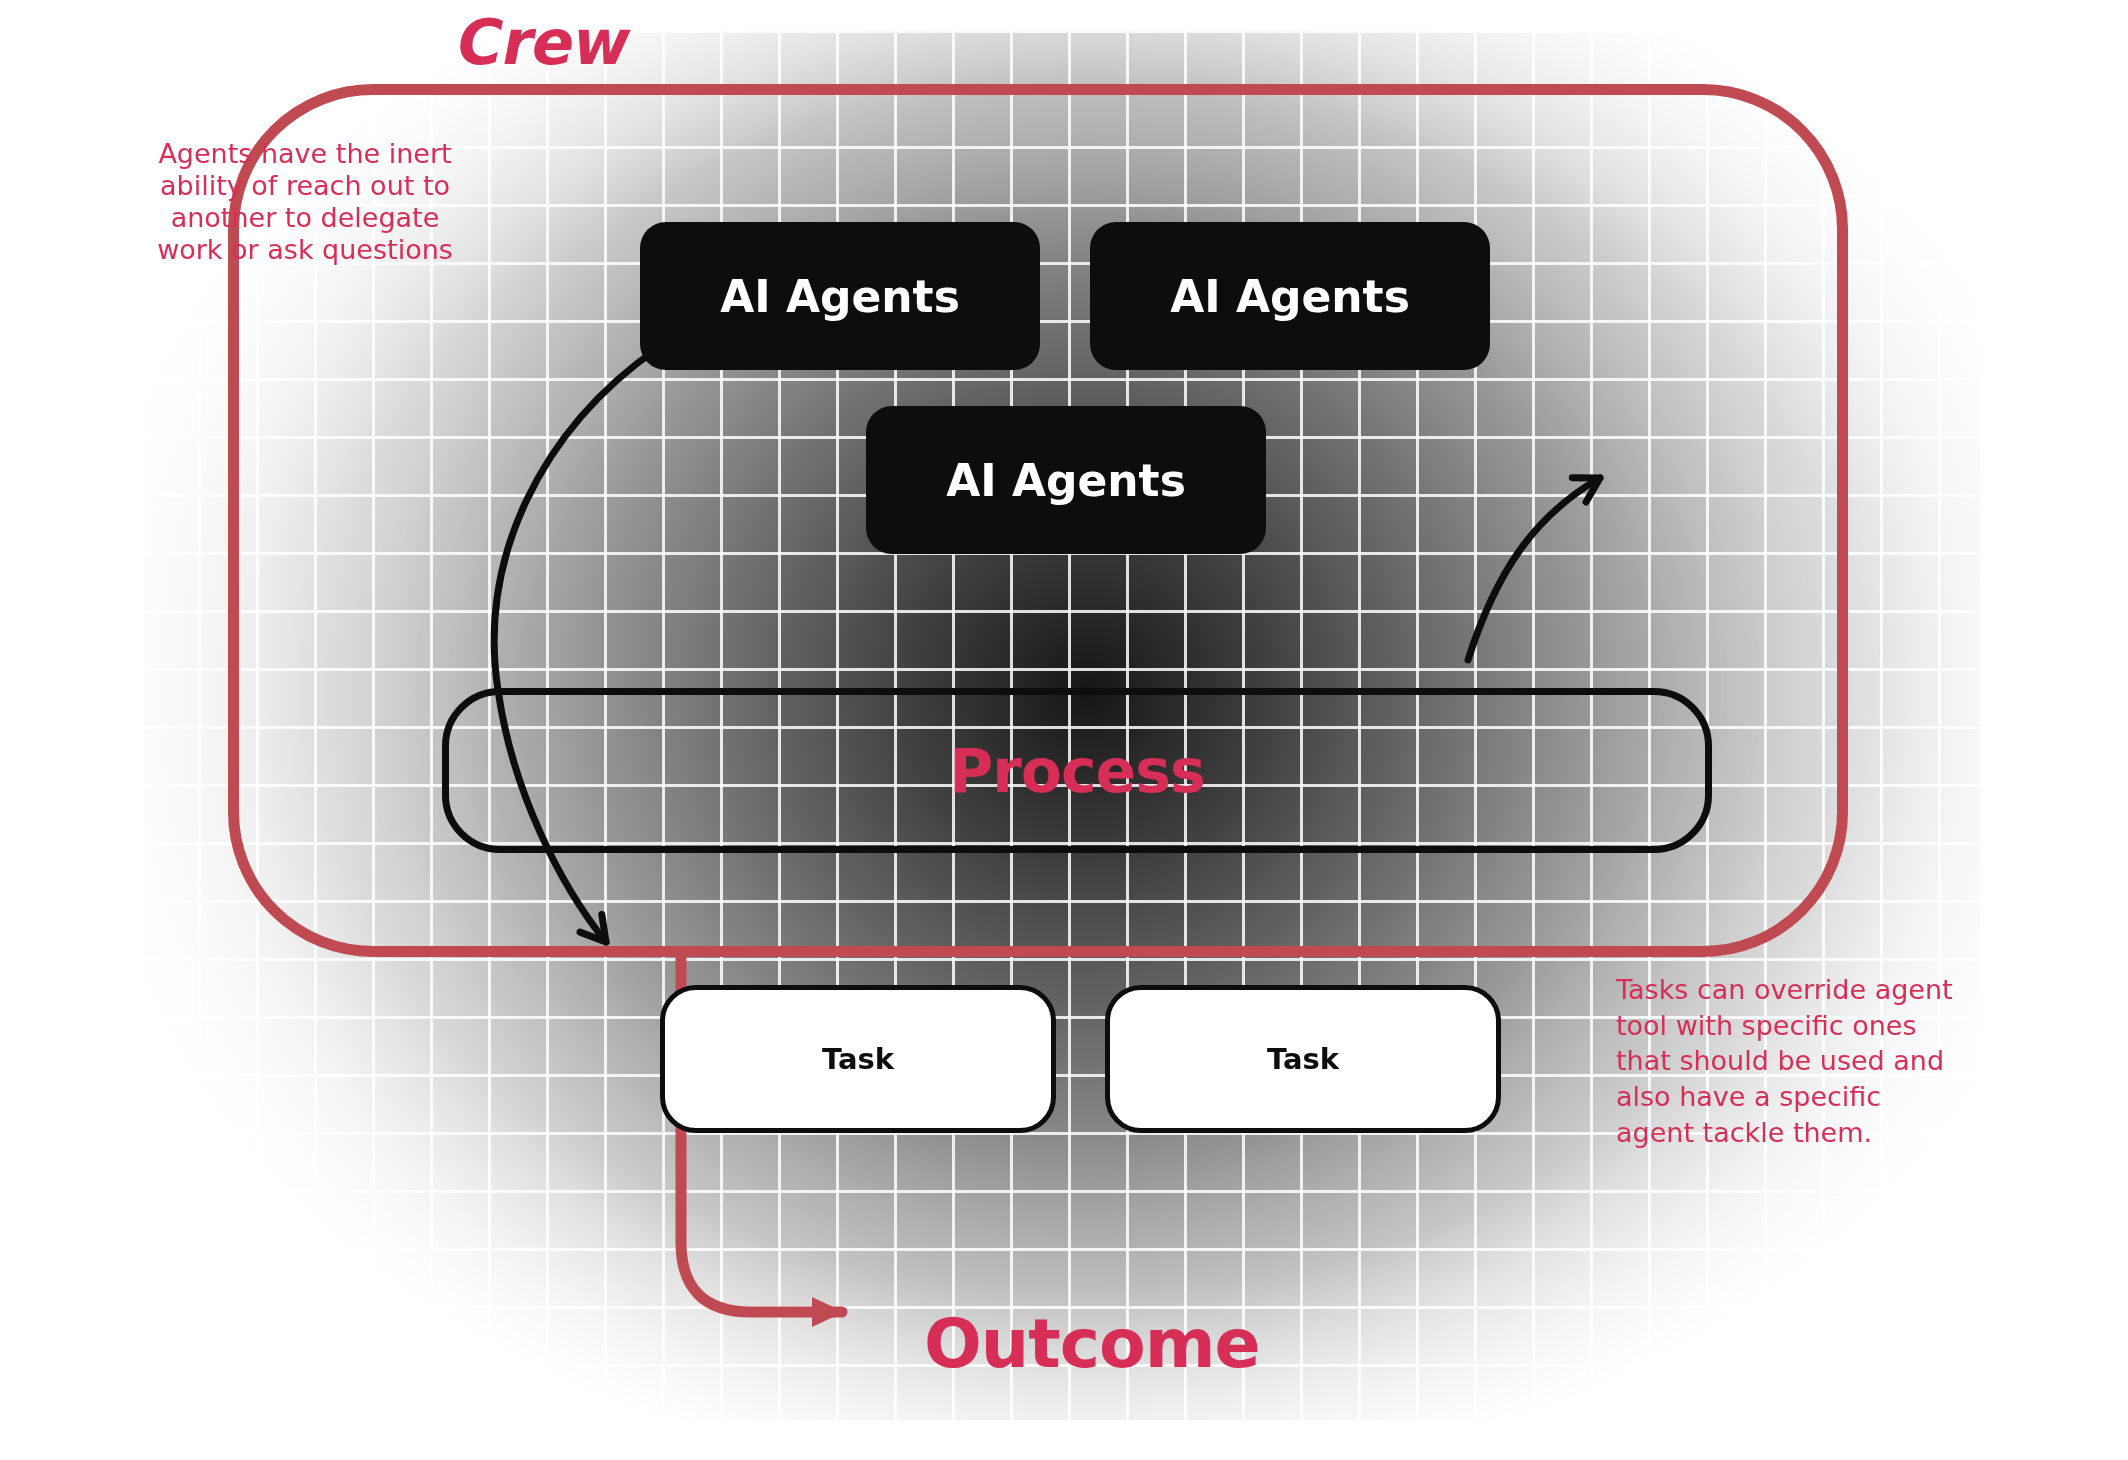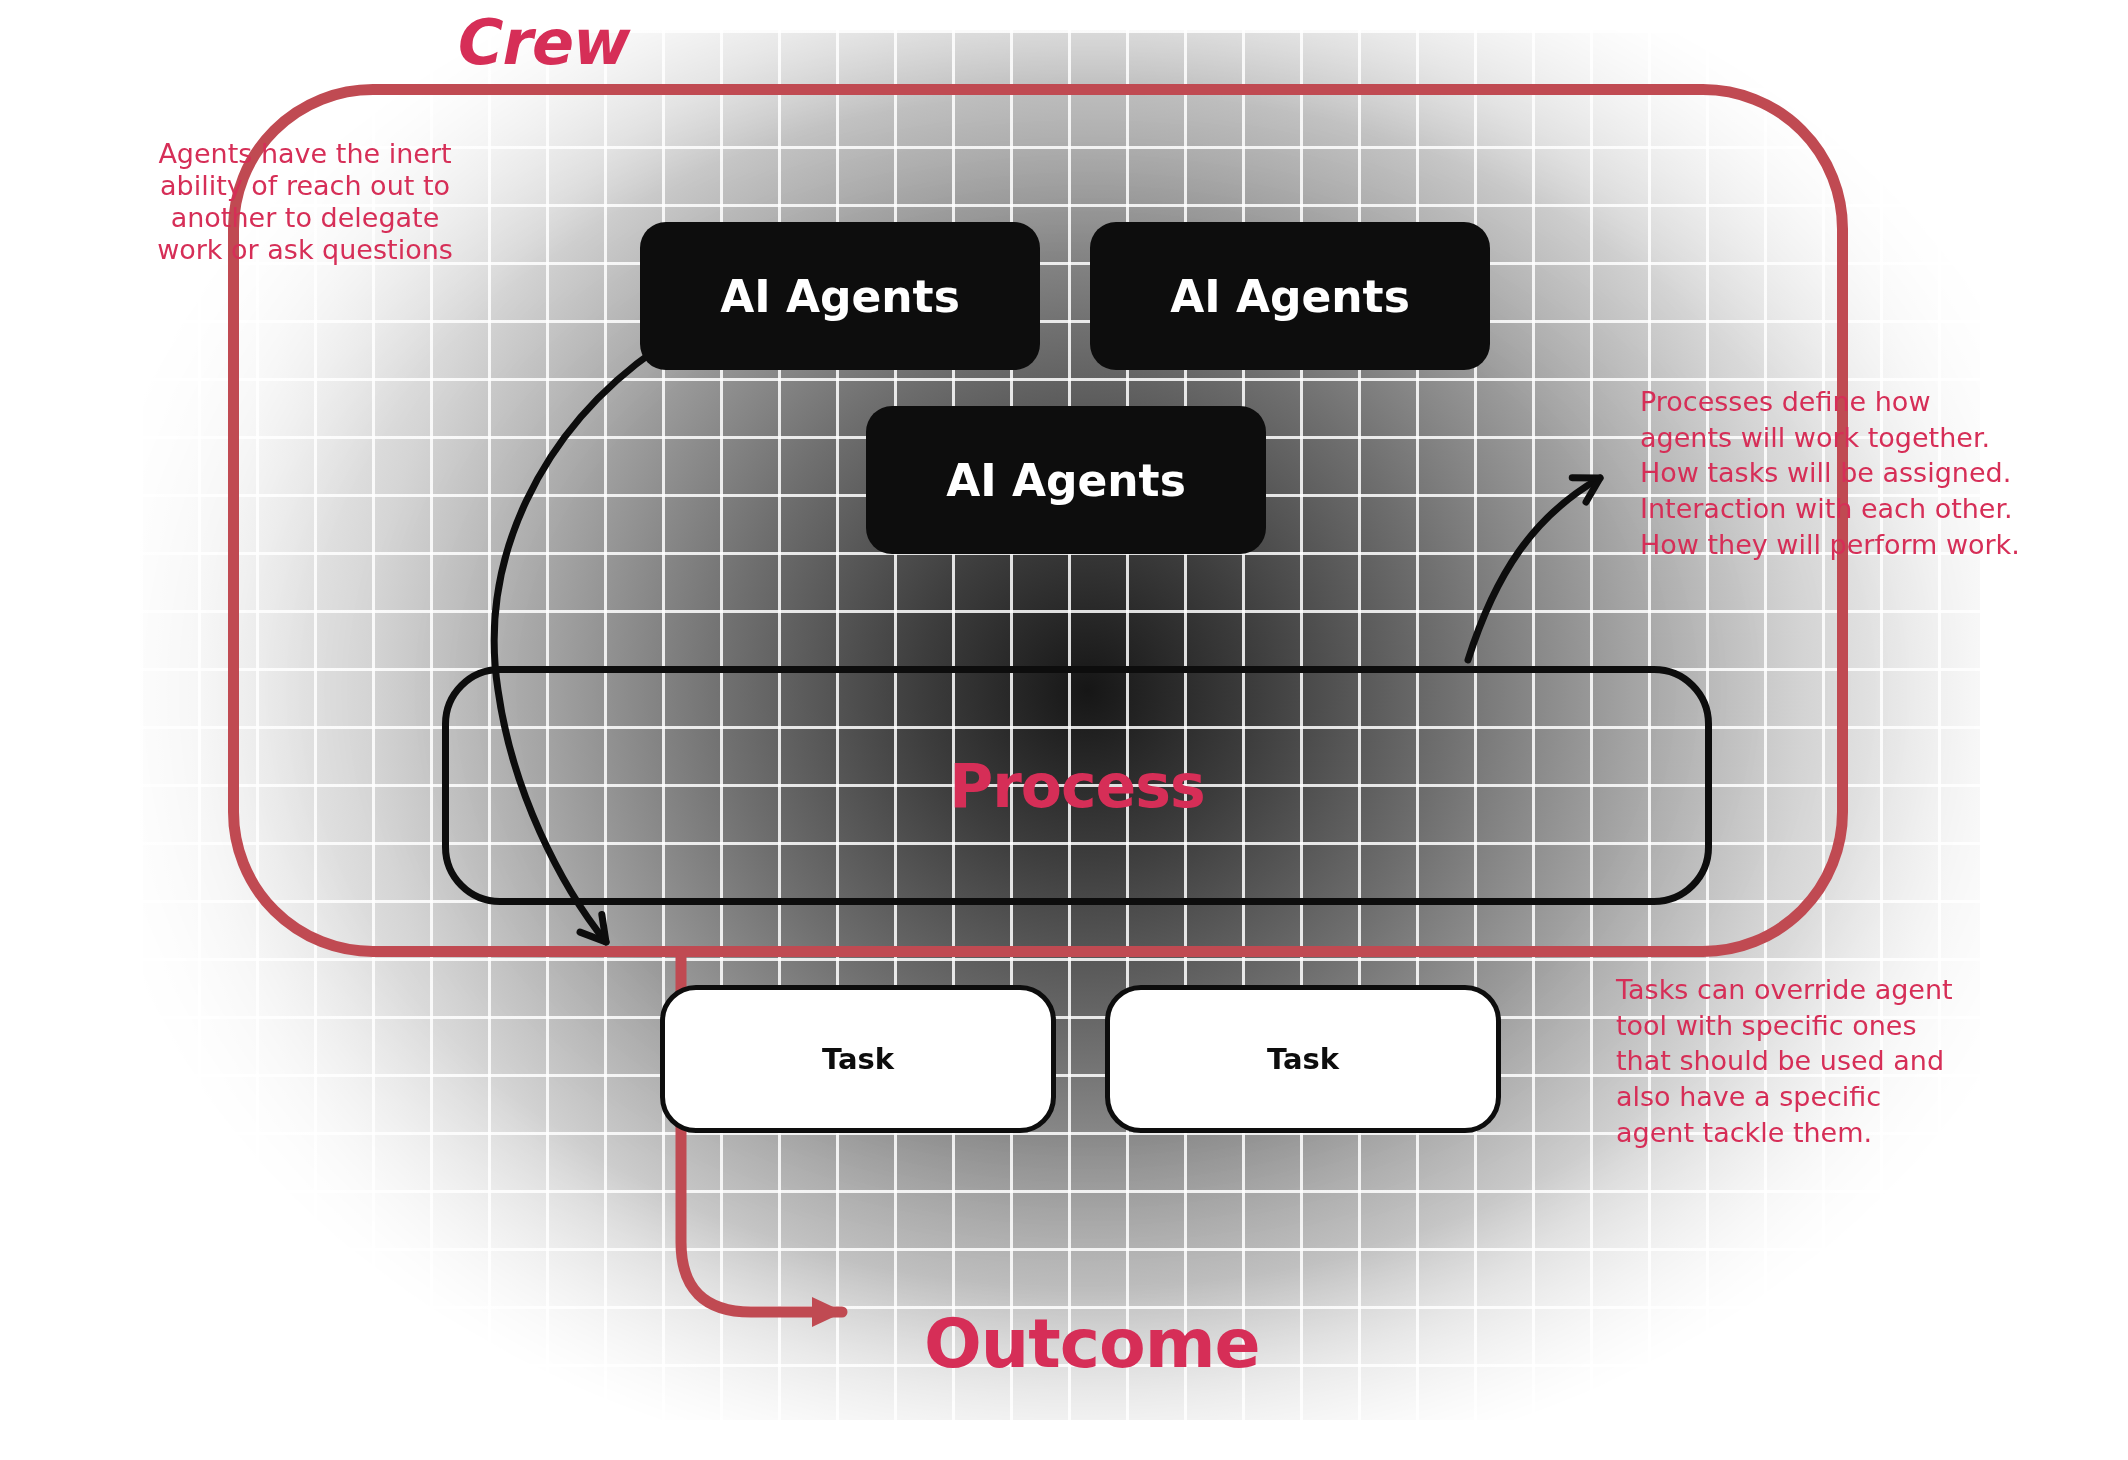--- a/index.html
+++ b/index.html
@@ -57,21 +57,21 @@
     background:#ffffff;color:#0d0d0d;border:5px solid #0d0d0d;border-radius:36px;font-size:29px;
   }
   .agent-1{left:640px;top:222px;width:400px;height:148px;}
   .agent-2{left:1090px;top:222px;width:400px;height:148px;}
   .agent-3{left:866px;top:406px;width:400px;height:148px;}
   .tools-node{left:1362px;top:328px;width:252px;height:88px;font-size:29px;border-radius:42px;z-index:6;}
   .task-1{left:660px;top:985px;width:396px;height:148px;}
   .task-2{left:1105px;top:985px;width:396px;height:148px;}
 
   .process-node{
-    left:442px;top:666px;width:1270px;height:239px;
+    left:442px;top:688px;width:1270px;height:165px;
     border:7px solid #0d0d0d;border-radius:58px;background:transparent;
     color:var(--accent);font-size:60px;letter-spacing:-1px;
   }
 
   .arrow-layer{
     position:absolute;left:0;top:0;width:2128px;height:1460px;
     pointer-events:none;z-index:5;
   }
   .black-arrow{stroke:#0d0d0d;stroke-width:7;fill:none;stroke-linecap:round;}
   .red-connector{stroke:var(--line);stroke-width:11;fill:none;stroke-linecap:round;}
@@ -87,25 +87,20 @@
   <div class="grid-bg"></div>
 
   <div class="crew-border"></div>
 
   <div class="big-label crew-title">Crew</div>
 
   <div class="annotation annotation-left">Agents have the inert
 ability of reach out to
 another to delegate
 work or ask questions</div>
-  <div class="annotation annotation-right-top">Processes define how
-agents will work together.
-How tasks will be assigned.
-Interaction with each other.
-How they will perform work.</div>
   <div class="annotation annotation-right-bottom">Tasks can override agent
 tool with specific ones
 that should be used and
 also have a specific
 agent tackle them.</div>
 
   <div class="node process-node">
     <span>Process</span>
   </div>
 

